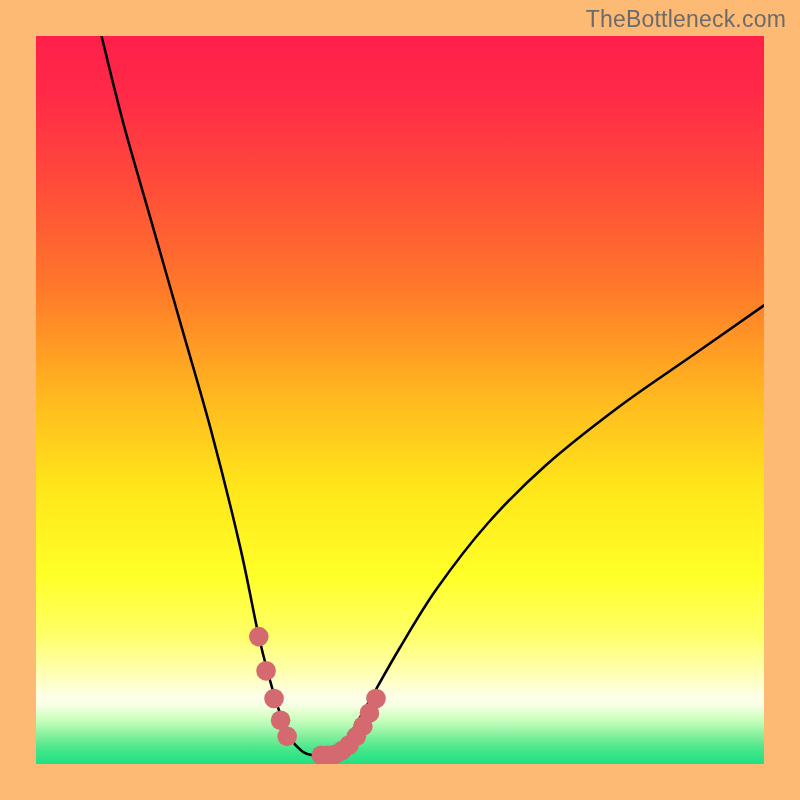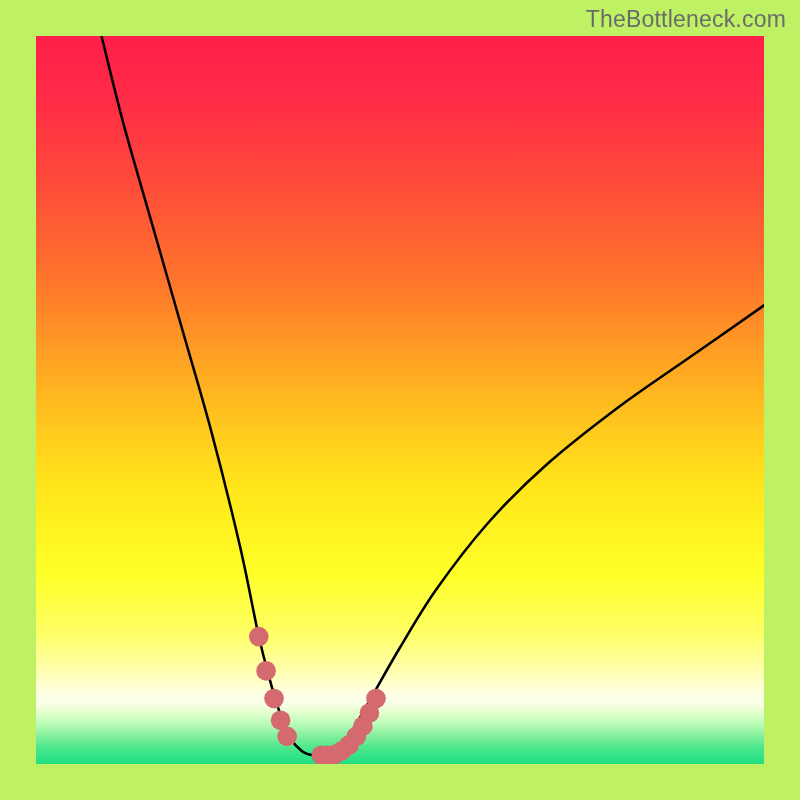--- a/index.html
+++ b/index.html
@@ -10,21 +10,21 @@
     background: #000;
     overflow: hidden;
     font-family: Arial, Helvetica, sans-serif;
   }
   .frame {
     position: absolute;
     top: 0;
     left: 0;
     width: 800px;
     height: 800px;
-    background: #bef264;
+    background: #fdba74;
   }
   .plot-area {
     position: absolute;
     top: 36px;
     left: 36px;
     width: 728px;
     height: 728px;
   }
   .gradient-bg {
     position: absolute;

